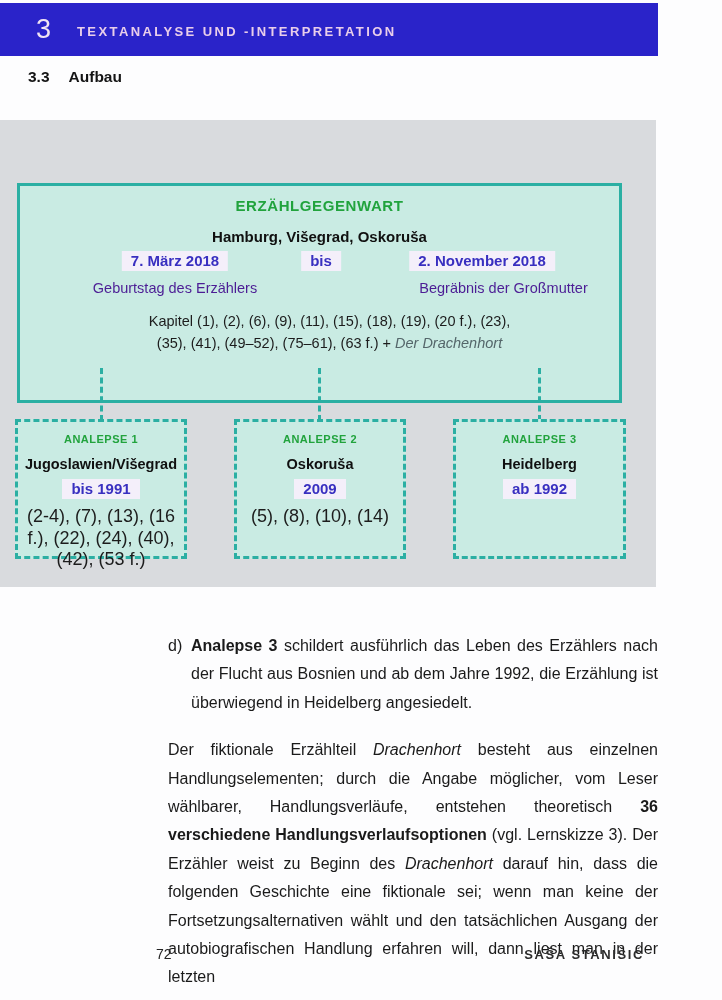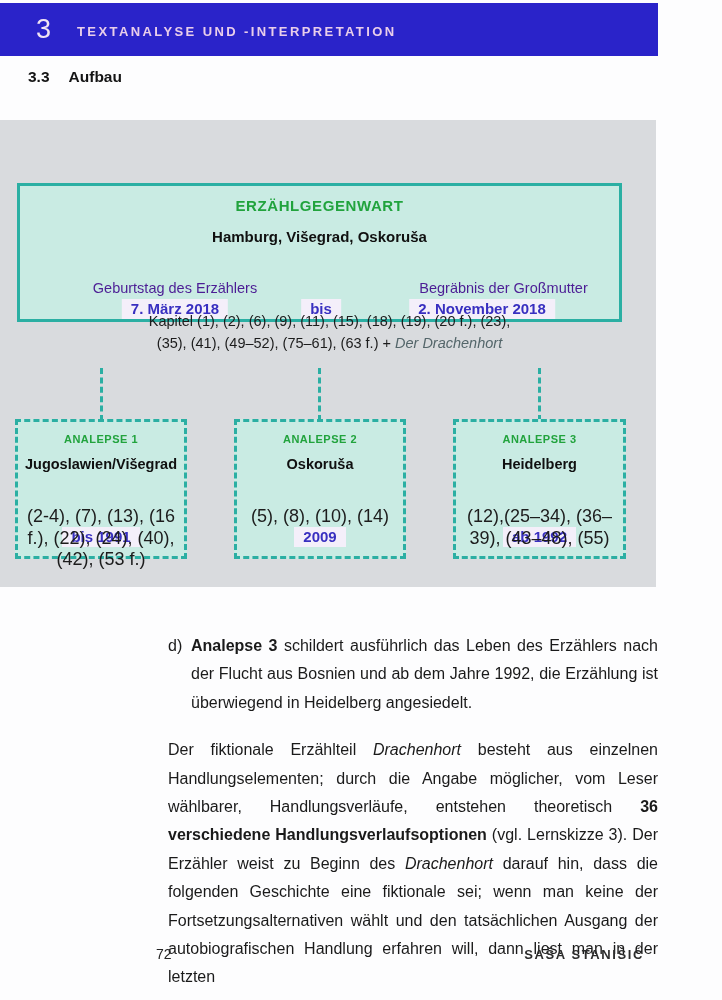--- a/index.html
+++ b/index.html
@@ -20,30 +20,30 @@
        color:#141414;}
   .sub-num{margin-right:19px;}
 
   
   .diagram{position:absolute;left:0;top:120px;width:656px;height:467px;
        background:var(--panel-bg,#d9dbde);}
   .diagram-title{position:absolute;top:27px;left:0;right:0;text-align:center;
        font-size:12.5px;font-weight:700;letter-spacing:0.8px;color:#26262e;}
 
   
-  .present-box{position:absolute;left:17px;top:63px;width:605px;height:139px;
+  .present-box{position:absolute;left:17px;top:63px;width:605px;height:220px;
        box-sizing:border-box;background:var(--mint,#c9ebe3);
        border:3px solid var(--teal,#2bafa3);}
   .present-label{position:absolute;top:11px;left:0;right:0;text-align:center;
        color:var(--green,#21a33d);font-size:15px;font-weight:700;letter-spacing:0.6px;}
   .present-places{position:absolute;top:42px;left:0;right:0;text-align:center;
        color:#101010;font-size:15px;font-weight:700;}
   .chip{display:inline-block;background:var(--chip-bg,#f4effa);
        color:var(--blue-accent,#382fc0);font-weight:700;font-size:15px;
-       padding:1px 9px 2px;white-space:nowrap;margin-top:48px;}
+       padding:1px 9px 2px;white-space:nowrap;}
   .chip-start{position:absolute;top:65px;left:155px;transform:translateX(-50%);}
   .chip-bis{position:absolute;top:65px;left:301px;transform:translateX(-50%);}
   .chip-end{position:absolute;top:65px;left:462px;transform:translateX(-50%);}
   .caption{position:absolute;top:94px;transform:translateX(-50%);white-space:nowrap;
        color:#4c1d95;font-size:14.5px;}
   .caption-start{left:155px;}
   .caption-end{left:462px;padding-left:43px;}
   .chapters{position:absolute;top:124px;left:0;right:0;text-align:center;
        color:#1c1c1c;font-size:14.5px;line-height:22px;padding-left:20px;}
   .novel{color:var(--muted-italic,#54666a);font-style:italic;}
@@ -126,21 +126,20 @@
       <div class="ana-label">ANALEPSE 2</div>
       <div class="ana-place">Oskoruša</div>
       <div class="ana-chip-row"><span class="chip">2009</span></div>
       <div class="ana-chapters">(5), (8), (10), (14)</div>
     </div>
 
     <div class="ana-box a3">
       <div class="ana-label">ANALEPSE 3</div>
       <div class="ana-place">Heidelberg</div>
       <div class="ana-chip-row"><span class="chip">ab 1992</span></div>
-      <div class="ana-chapters">(12),(25–34), (36–39), (43–48), (55)</div>
     </div>
   </section>
 
   <section class="text-block">
     <div class="list-item">
       <span class="marker">d)</span>
       <div class="item-text"><b>Analepse 3</b><span> schildert ausführlich das Leben des Erzählers nach der Flucht aus Bosnien und ab dem Jahre 1992, die Erzählung ist überwiegend in Heidelberg angesiedelt.</span></div>
     </div>
     <p class="para"><span>Der fiktionale Erzählteil </span><i>Drachenhort</i><span> besteht aus einzelnen Handlungselementen; durch die Angabe möglicher, vom Leser wählbarer, Handlungsverläufe, entstehen theoretisch </span><b>36 verschiedene Handlungsverlaufsoptionen</b><span> (vgl. Lernskizze 3). Der Erzähler weist zu Beginn des </span><i>Drachenhort</i><span> darauf hin, dass die folgenden Geschichte eine fiktionale sei; wenn man keine der Fortsetzungsalternativen wählt und den tatsächlichen Ausgang der autobiografischen Handlung erfahren will, dann liest man in der letzten</span></p>
   </section>

